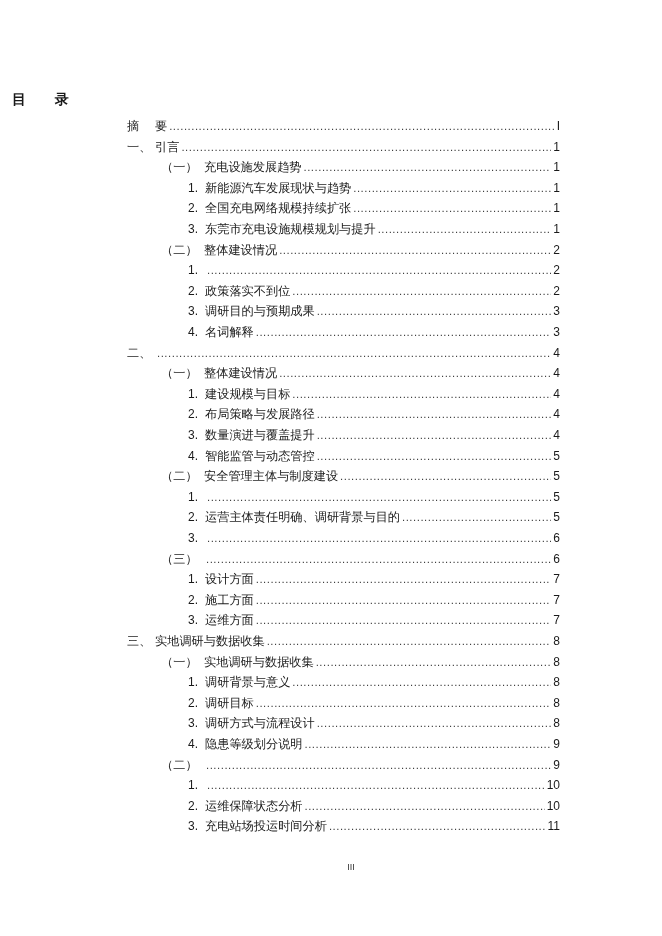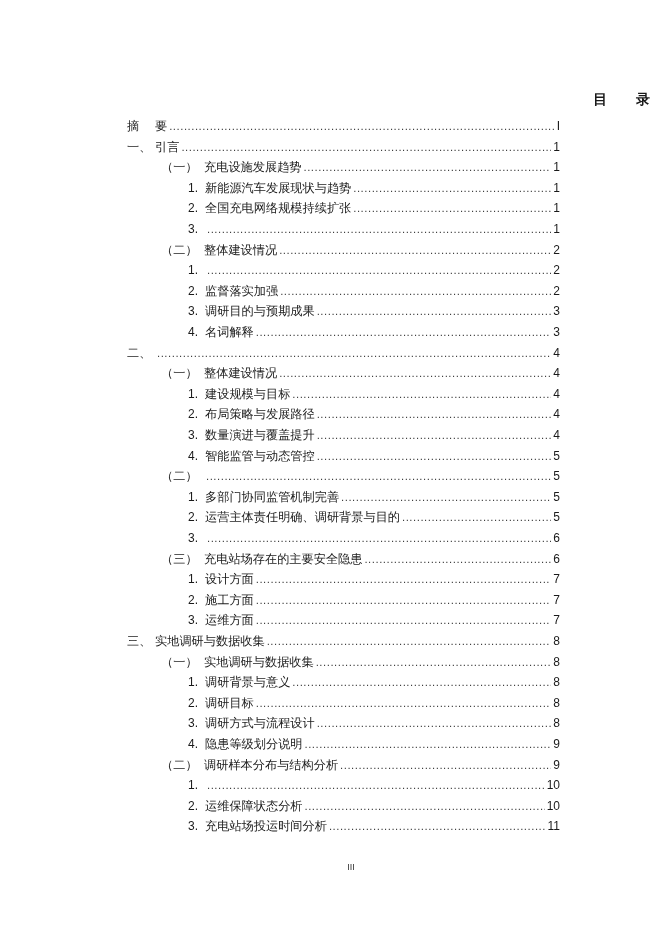--- a/index.html
+++ b/index.html
@@ -2,21 +2,21 @@
 <html><head>
 <meta charset="utf-8">
 <style>
   html, body { margin: 0; padding: 0; }
   body {
     width: 662px; height: 936px; background: #ffffff; position: relative;
     font-family: "DejaVu Sans", "Liberation Sans", sans-serif; color: #1a1a1a;
     overflow: hidden;
   }
   .title {
-    position: absolute; top: 91px; left: 0; width: 662px; text-align: right;
+    position: absolute; top: 91px; left: 0; width: 662px; text-align: left;
     font-size: 14px; font-weight: bold; letter-spacing: 12px; text-indent: 12px;
   }
   .toc { position: absolute; top: 116px; left: 0; width: 662px; }
   .row {
     position: absolute; height: 20px; line-height: 20px; font-size: 12.2px;
     display: flex; align-items: baseline; right: 102px;
   }
   .row .prefix { flex: 0 0 auto; white-space: pre; }
   .row .label { flex: 0 0 auto; white-space: nowrap; }
   .row .leader {
@@ -69,37 +69,38 @@
       <span class="page">1</span>
     </div>
     <div class="row lvl2" style="top: 82.4px;">
       <span class="prefix">2.</span>
       <span class="label">全国充电网络规模持续扩张</span>
       <span class="leader"></span>
       <span class="page">1</span>
     </div>
     <div class="row lvl2" style="top: 103px;">
       <span class="prefix">3.</span>
+      <span class="label">东莞市充电设施规模规划与提升</span>
       <span class="leader"></span>
       <span class="page">1</span>
     </div>
     <div class="row lvl1" style="top: 123.6px;">
       <span class="prefix">（二）</span>
       <span class="label">整体建设情况</span>
       <span class="leader"></span>
       <span class="page">2</span>
     </div>
     <div class="row lvl2" style="top: 144.2px;">
       <span class="prefix">1.</span>
       <span class="leader"></span>
       <span class="page">2</span>
     </div>
     <div class="row lvl2" style="top: 164.8px;">
       <span class="prefix">2.</span>
-      <span class="label">监督落实加强</span>
+      <span class="label">政策落实不到位</span>
       <span class="leader"></span>
       <span class="page">2</span>
     </div>
     <div class="row lvl2" style="top: 185.4px;">
       <span class="prefix">3.</span>
       <span class="label">调研目的与预期成果</span>
       <span class="leader"></span>
       <span class="page">3</span>
     </div>
     <div class="row lvl2" style="top: 206px;">
@@ -138,43 +139,42 @@
       <span class="page">4</span>
     </div>
     <div class="row lvl2" style="top: 329.6px;">
       <span class="prefix">4.</span>
       <span class="label">智能监管与动态管控</span>
       <span class="leader"></span>
       <span class="page">5</span>
     </div>
     <div class="row lvl1" style="top: 350.2px;">
       <span class="prefix">（二）</span>
+      <span class="label">安全管理主体与制度建设</span>
       <span class="leader"></span>
       <span class="page">5</span>
     </div>
     <div class="row lvl2" style="top: 370.8px;">
       <span class="prefix">1.</span>
-      <span class="label">多部门协同监管机制完善</span>
       <span class="leader"></span>
       <span class="page">5</span>
     </div>
     <div class="row lvl2" style="top: 391.4px;">
       <span class="prefix">2.</span>
       <span class="label">运营主体责任明确、调研背景与目的</span>
       <span class="leader"></span>
       <span class="page">5</span>
     </div>
     <div class="row lvl2" style="top: 412px;">
       <span class="prefix">3.</span>
       <span class="leader"></span>
       <span class="page">6</span>
     </div>
     <div class="row lvl1" style="top: 432.6px;">
       <span class="prefix">（三）</span>
-      <span class="label">充电站场存在的主要安全隐患</span>
       <span class="leader"></span>
       <span class="page">6</span>
     </div>
     <div class="row lvl2" style="top: 453.2px;">
       <span class="prefix">1.</span>
       <span class="label">设计方面</span>
       <span class="leader"></span>
       <span class="page">7</span>
     </div>
     <div class="row lvl2" style="top: 473.8px;">
@@ -220,21 +220,20 @@
       <span class="page">8</span>
     </div>
     <div class="row lvl2" style="top: 618px;">
       <span class="prefix">4.</span>
       <span class="label">隐患等级划分说明</span>
       <span class="leader"></span>
       <span class="page">9</span>
     </div>
     <div class="row lvl1" style="top: 638.6px;">
       <span class="prefix">（二）</span>
-      <span class="label">调研样本分布与结构分析</span>
       <span class="leader"></span>
       <span class="page">9</span>
     </div>
     <div class="row lvl2" style="top: 659.2px;">
       <span class="prefix">1.</span>
       <span class="leader"></span>
       <span class="page">10</span>
     </div>
     <div class="row lvl2" style="top: 679.8px;">
       <span class="prefix">2.</span>

